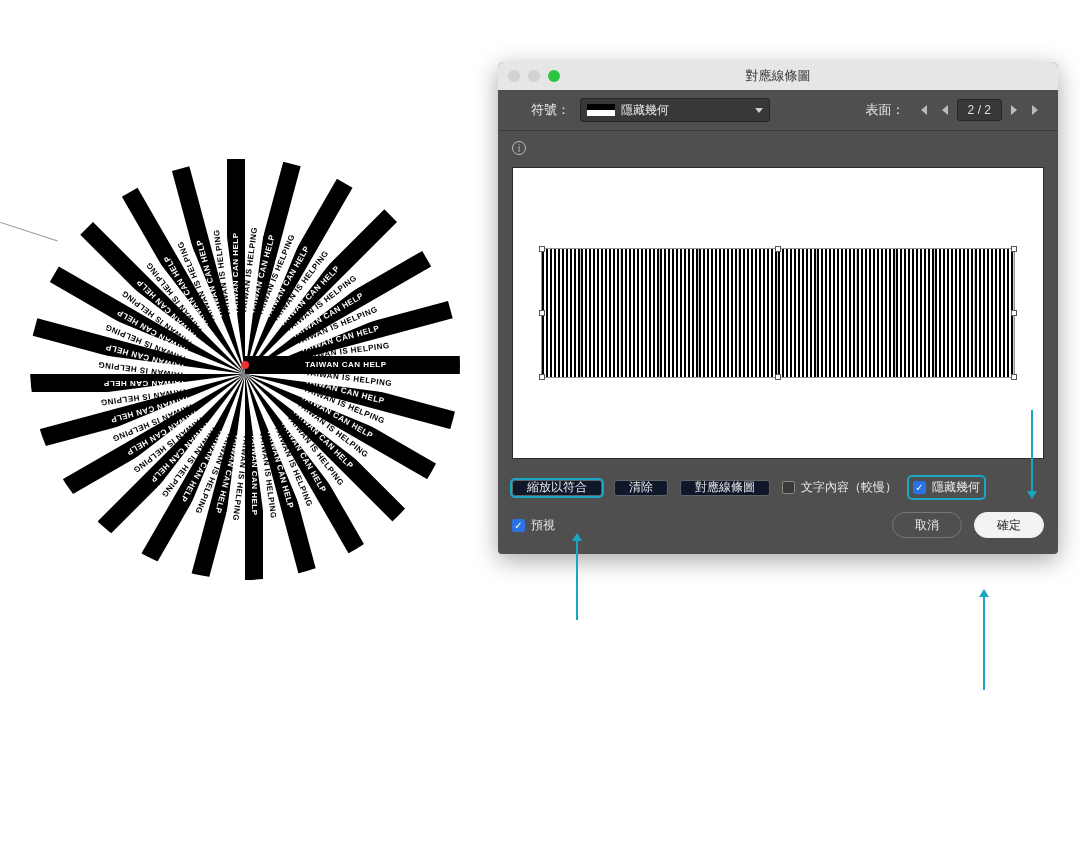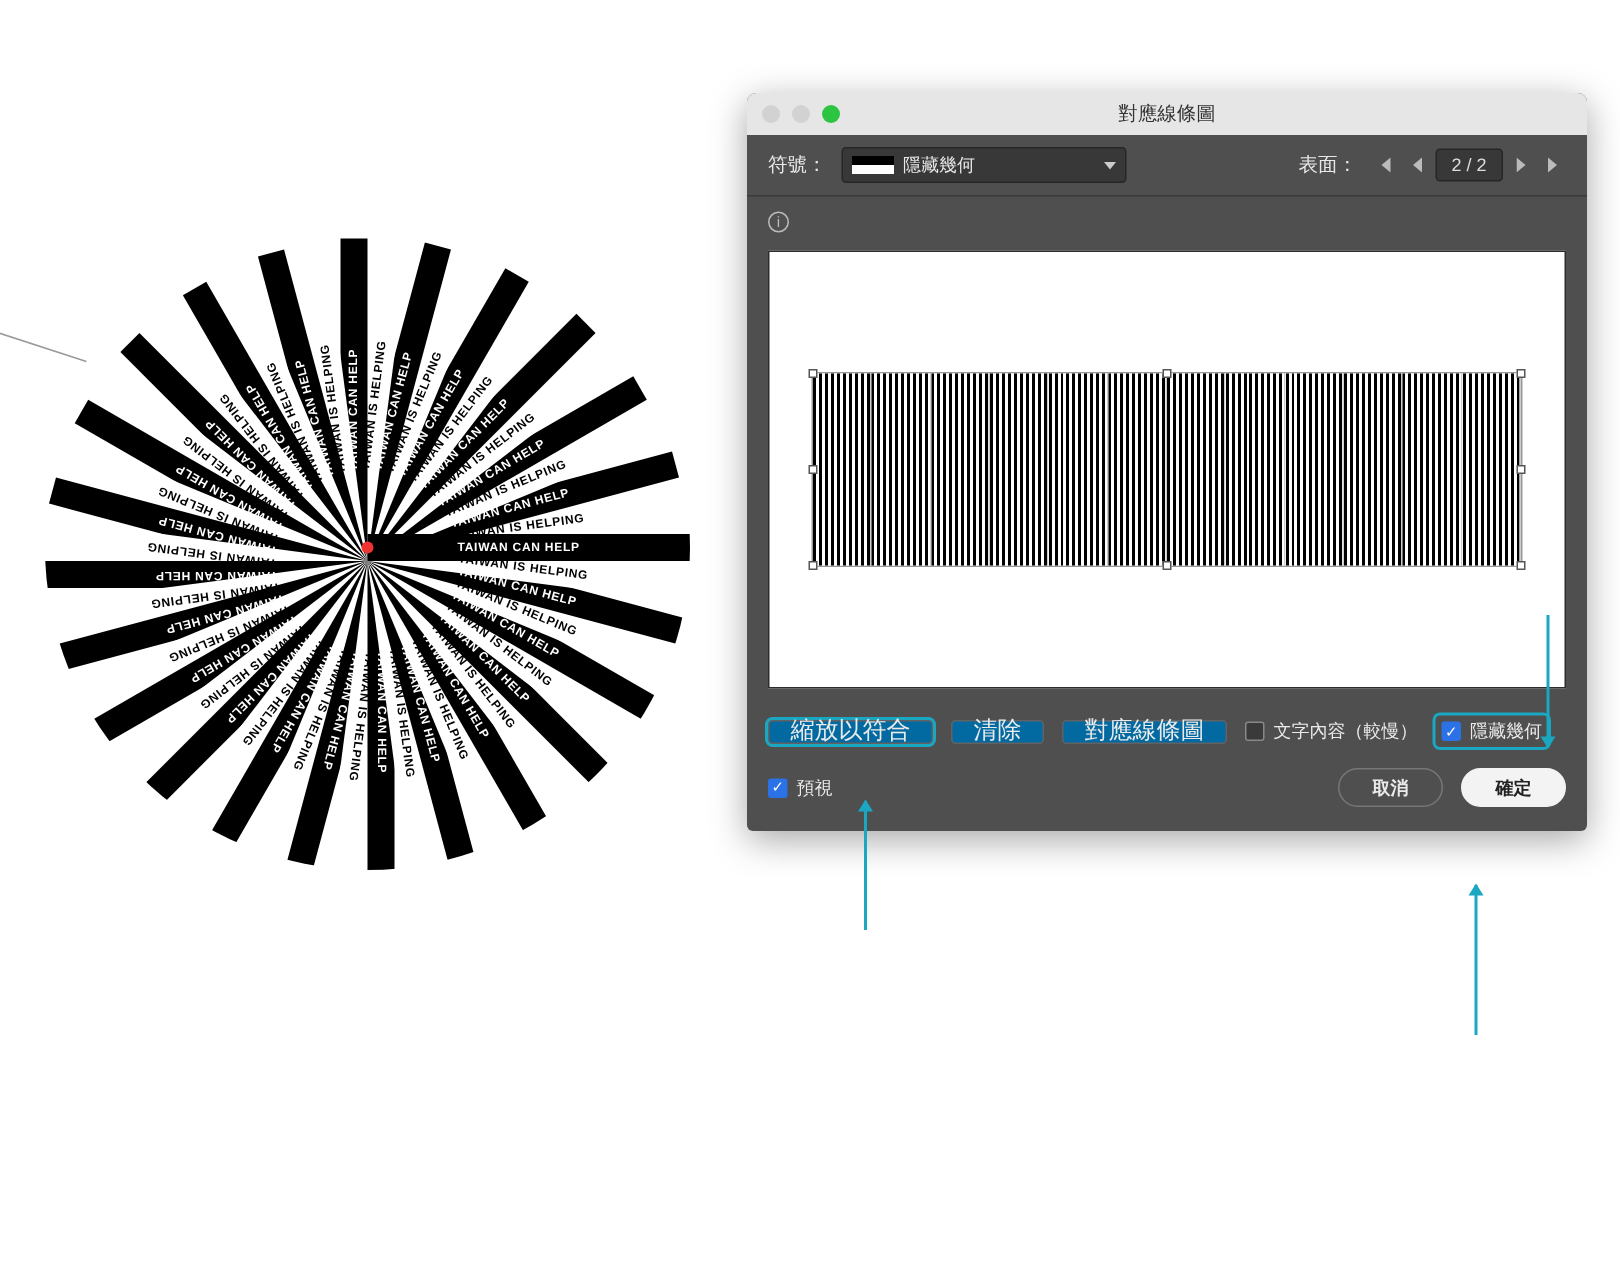--- a/index.html
+++ b/index.html
@@ -96,21 +96,21 @@
     pointer-events: none;
   }
 
   .toolbar {
     display: flex;
     align-items: center;
     padding: 8px 14px;
     gap: 10px;
     border-bottom: 1px solid #3a3a3a;
   }
-  .toolbar .label { font-size: 13px; }
+  .toolbar .label { font-size: 13px; margin-left: 19px; }
   .symbol-select {
     display: flex;
     align-items: center;
     background: #383838;
     border: 1px solid #262626;
     border-radius: 3px;
     height: 24px;
     padding: 0 6px;
     width: 190px;
     justify-content: space-between;
@@ -204,26 +204,26 @@
   .preview .bars .h-mr { right: -3px; top: 50%; margin-top: -3px; }
 
   .button-row {
     display: flex;
     align-items: center;
     gap: 12px;
     padding: 6px 14px 10px;
   }
   .btn-frame {
     border: 1px solid #626262;
-    background: #0369a1;
+    background: #0f172a;
     color: #eaeaea;
     height: 16px;
     padding: 0 14px;
     border-radius: 3px;
-    font-size: 16px;
+    font-size: 12px;
     display: inline-flex;
     align-items: center;
     cursor: pointer;
   }
   .btn-frame.highlight {
     box-shadow: 0 0 0 2px #1aa7c2;
   }
   .check {
     display: inline-flex;
     align-items: center;
@@ -257,21 +257,20 @@
     height: 26px;
     border-radius: 13px;
     padding: 0 22px;
     display: inline-flex;
     align-items: center;
     font-size: 12px;
     cursor: pointer;
     border: 1px solid #777;
     color: #eaeaea;
     background: transparent;
-    font-weight: bold;
   }
   .pill.primary {
     background: #f3f3f3;
     color: #222;
     border-color: #f3f3f3;
   }
 
   
   .arrow {
     position: absolute;

